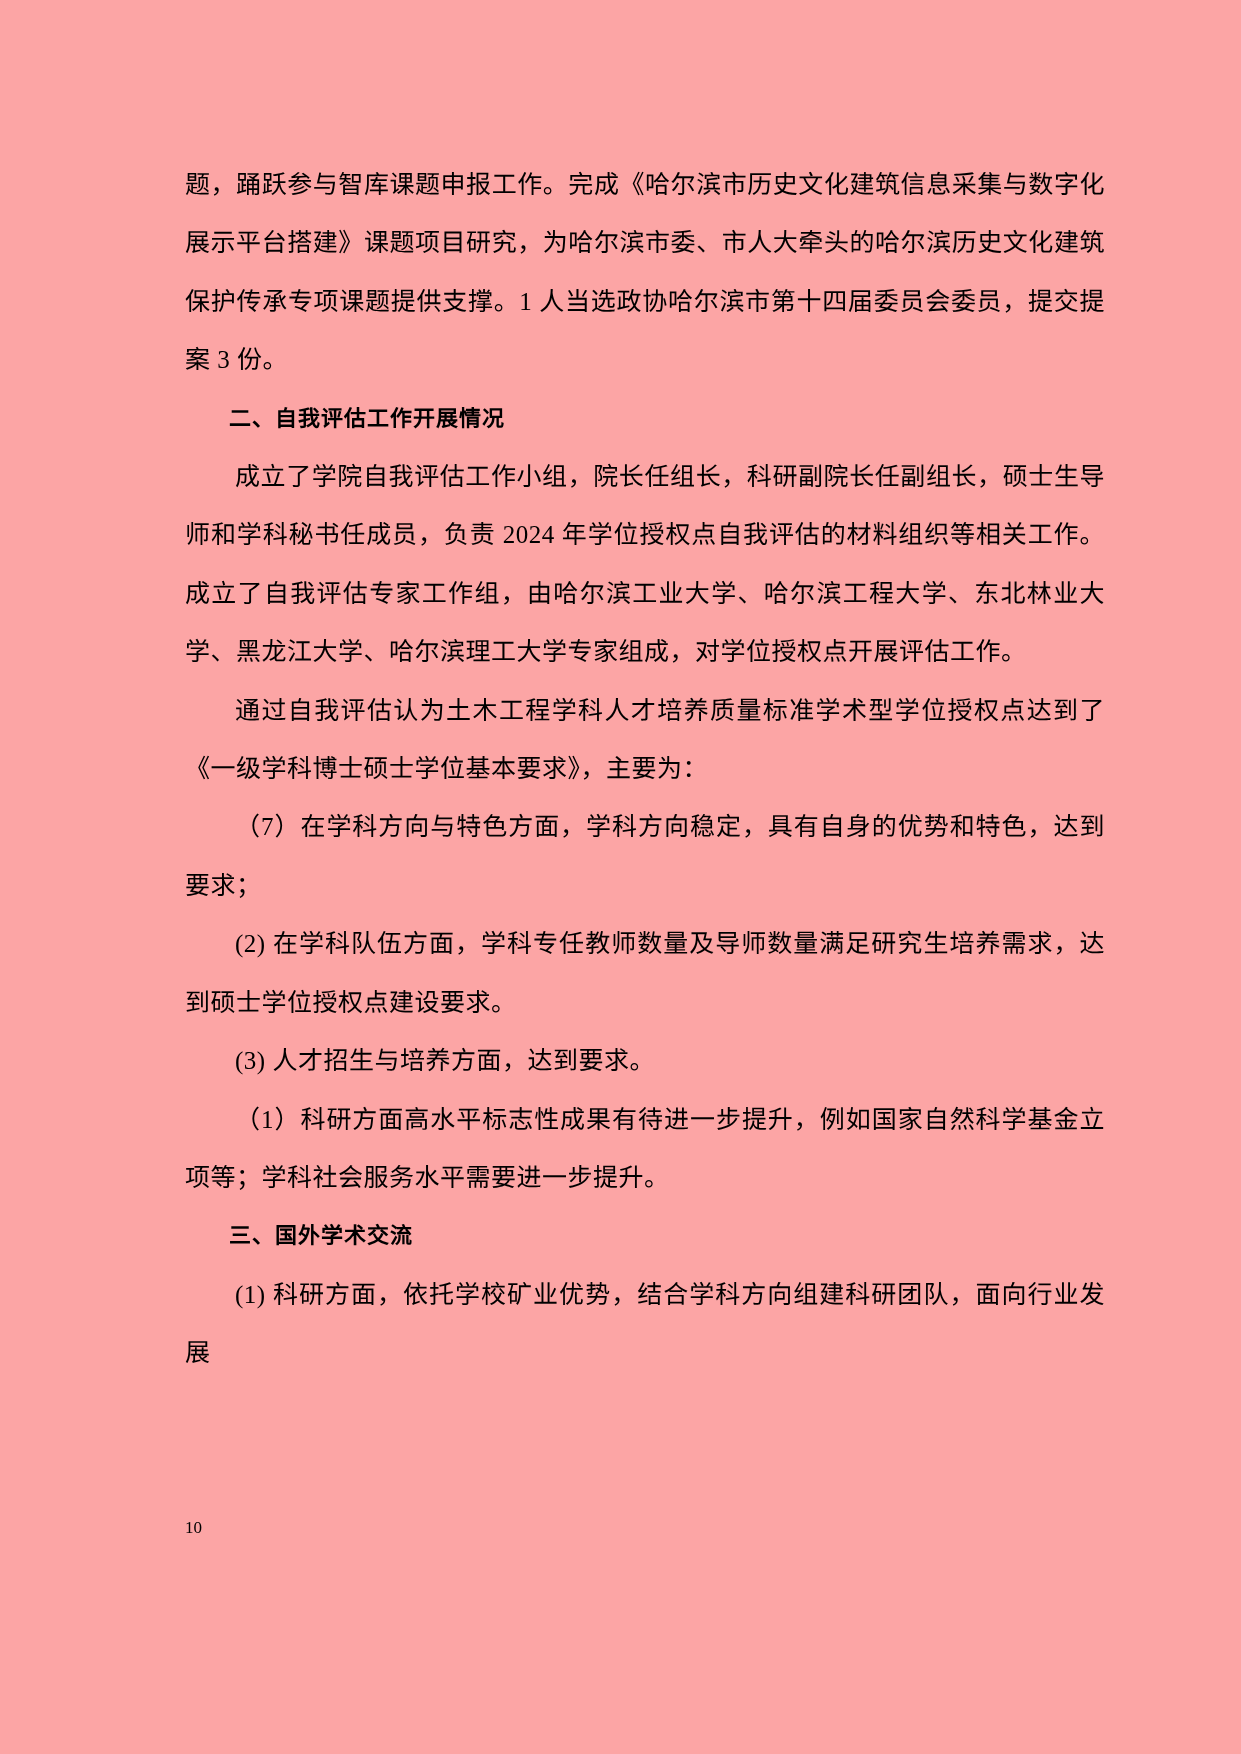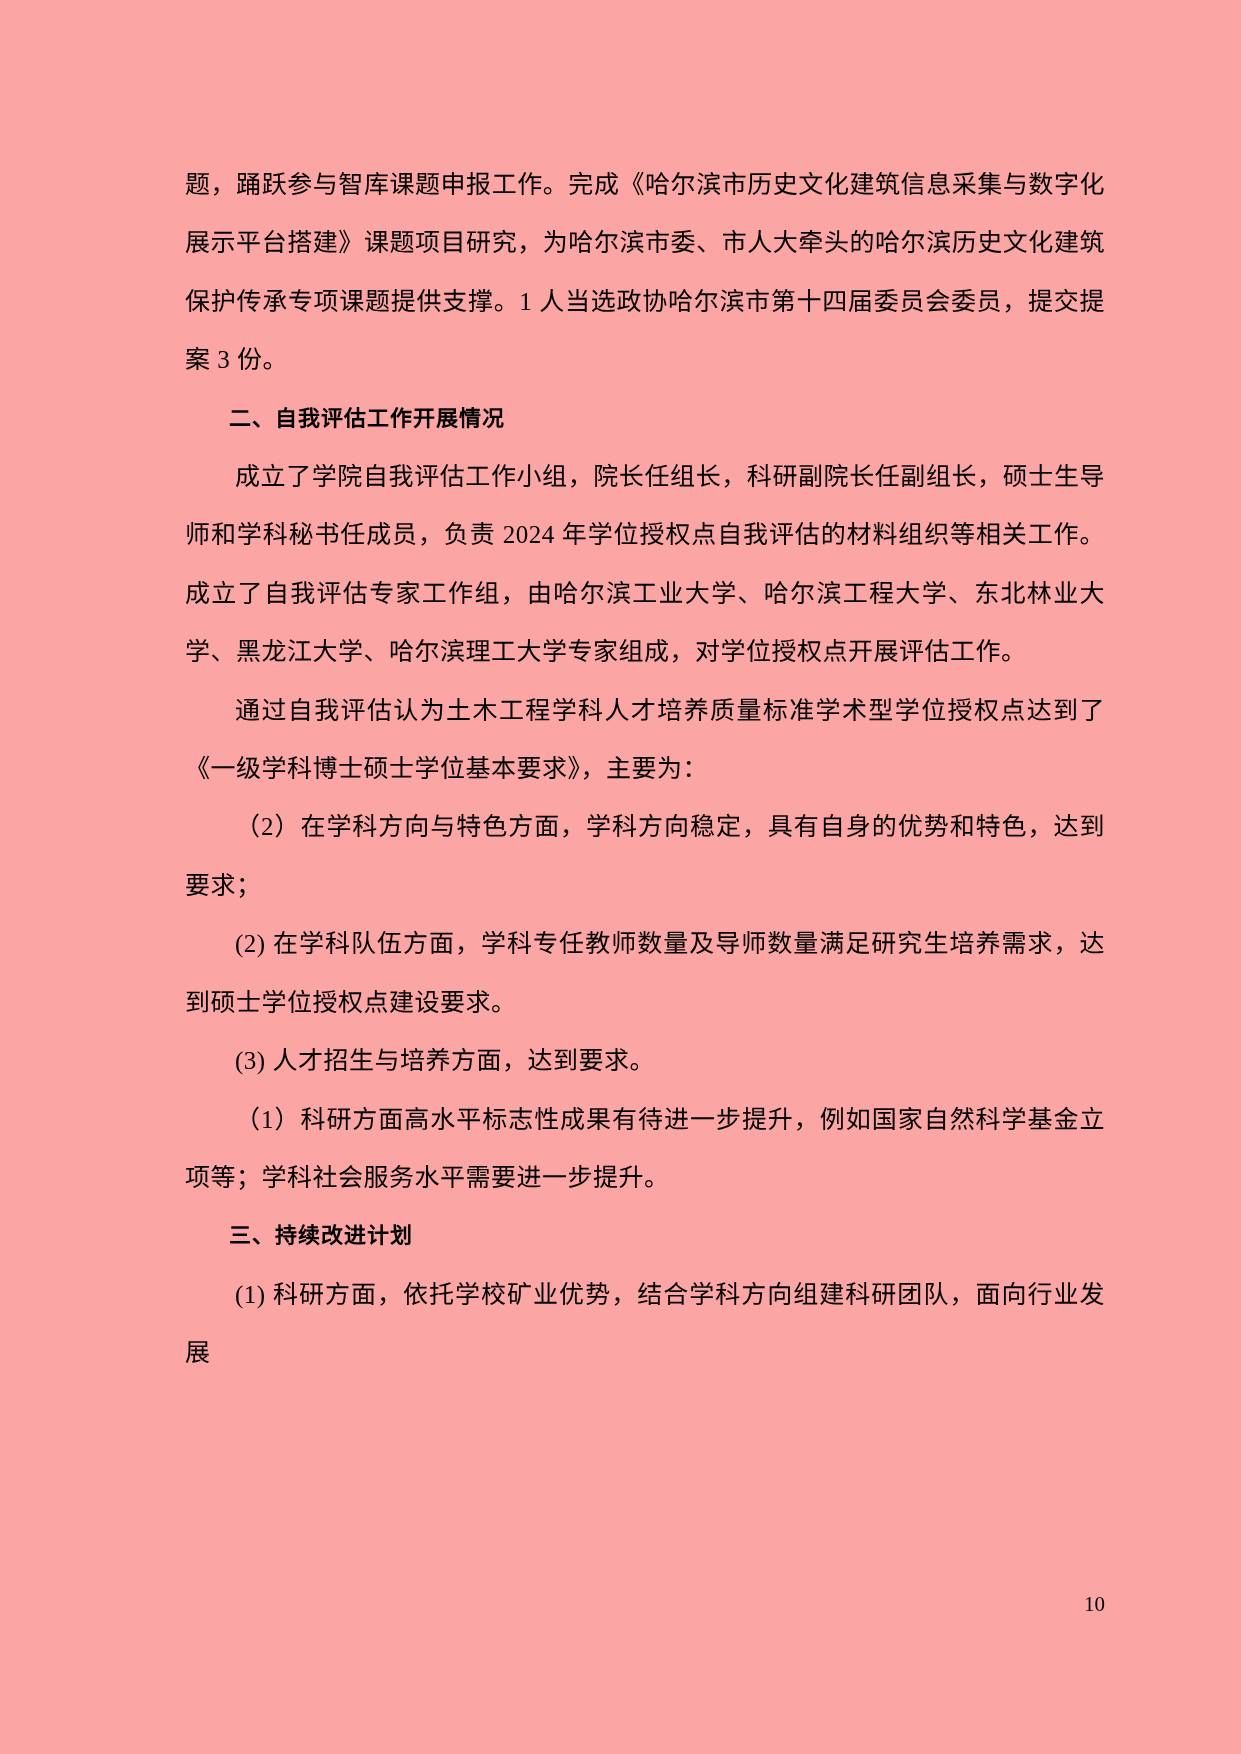--- a/index.html
+++ b/index.html
@@ -44,38 +44,38 @@
     font-family: "DejaVu Sans", "Liberation Sans", sans-serif;
     font-weight: bold;
     font-size: 22px;
     line-height: 58.4px;
     text-indent: 2em;
     letter-spacing: 1px;
   }
   .page-footer {
     position: absolute;
     left: 185px;
-    top: 1592px;
+    top: 1516px;
     width: 920px;
-    text-align: right;
+    text-align: left;
     font-family: "Liberation Serif", "DejaVu Serif", serif;
-    font-size: 21px;
+    font-size: 17px;
     line-height: 24px;
   }
 </style>
 </head>
 <body>
 
 <div class="page">
   <div class="text-column">
     <p class="para no-indent">题，踊跃参与智库课题申报工作。完成《哈尔滨市历史文化建筑信息采集与数字化展示平台搭建》课题项目研究，为哈尔滨市委、市人大牵头的哈尔滨历史文化建筑保护传承专项课题提供支撑。1 人当选政协哈尔滨市第十四届委员会委员，提交提案 3 份。</p>
     <h2 class="heading">二、自我评估工作开展情况</h2>
     <p class="para">成立了学院自我评估工作小组，院长任组长，科研副院长任副组长，硕士生导师和学科秘书任成员，负责 2024 年学位授权点自我评估的材料组织等相关工作。成立了自我评估专家工作组，由哈尔滨工业大学、哈尔滨工程大学、东北林业大学、黑龙江大学、哈尔滨理工大学专家组成，对学位授权点开展评估工作。</p>
     <p class="para">通过自我评估认为土木工程学科人才培养质量标准学术型学位授权点达到了《一级学科博士硕士学位基本要求》，主要为：</p>
-    <p class="para">（2）在学科方向与特色方面，学科方向稳定，具有自身的优势和特色，达到要求；</p>
+    <p class="para">（7）在学科方向与特色方面，学科方向稳定，具有自身的优势和特色，达到要求；</p>
     <p class="para">(2) 在学科队伍方面，学科专任教师数量及导师数量满足研究生培养需求，达到硕士学位授权点建设要求。</p>
     <p class="para">(3) 人才招生与培养方面，达到要求。</p>
     <p class="para">（1）科研方面高水平标志性成果有待进一步提升，例如国家自然科学基金立项等；学科社会服务水平需要进一步提升。</p>
-    <h2 class="heading">三、持续改进计划</h2>
+    <h2 class="heading">三、国外学术交流</h2>
     <p class="para">(1) 科研方面，依托学校矿业优势，结合学科方向组建科研团队，面向行业发展</p>
   </div>
   <div class="page-footer">10</div>
 </div>
 
 </body></html>

